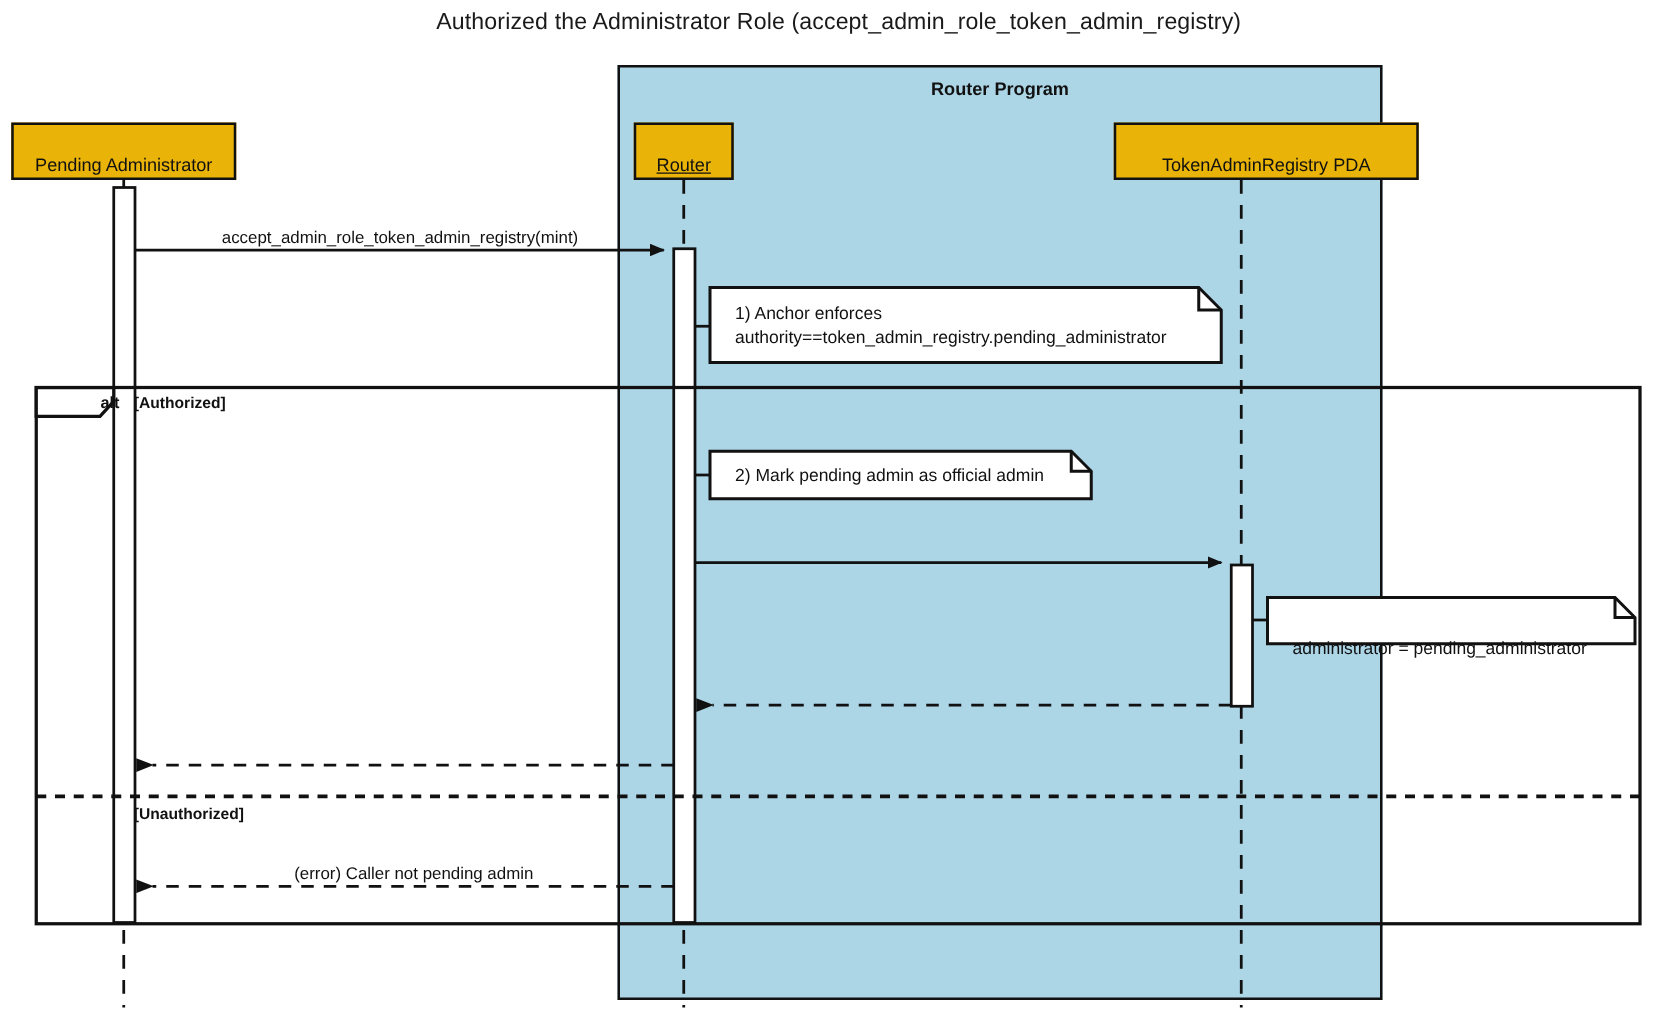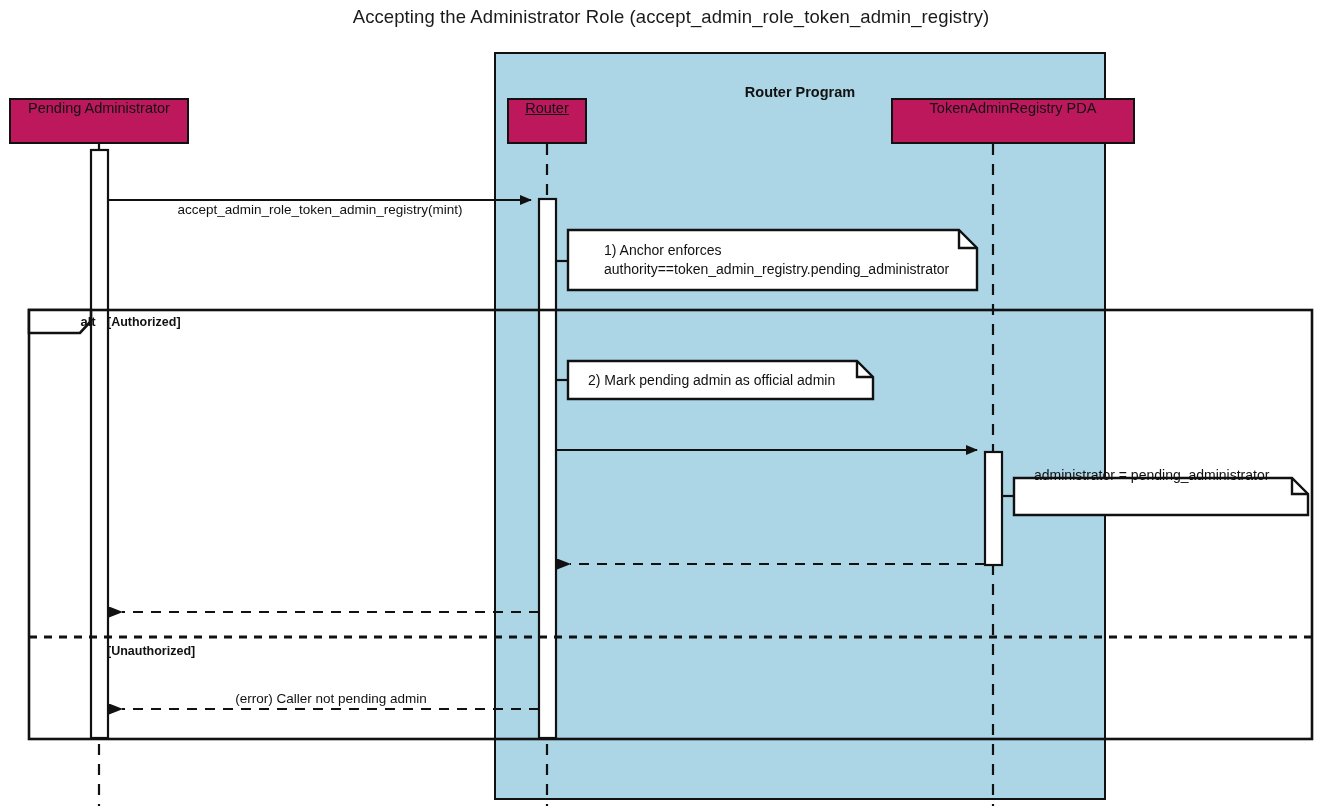--- a/index.html
+++ b/index.html
@@ -35,24 +35,24 @@
     font-size: 18.5px;
     color: #1a1a1a;
     letter-spacing: 0.1px;
   }
   .abs {
     position: absolute;
     box-sizing: border-box;
   }
   
   .participant {
-    background: #be185d;
+    background: #eab308;
     border: 2.5px solid #111111;
     display: flex;
-    align-items: flex-start;
+    align-items: flex-end;
     justify-content: center;
     font-size: 14.5px;
     color: #111111;
     text-align: center;
     line-height: 1.15;
   }
   
   .program-box {
     background: #ACD5E6;
     border: 2px solid #111111;
@@ -100,24 +100,24 @@
     color: #111111;
     text-align: center;
     white-space: nowrap;
   }
 </style>
 </head>
 <body>
 
 <div id="diagram-root">
 
-  <div class="diagram-title">Accepting the Administrator Role (accept_admin_role_token_admin_registry)</div>
+  <div class="diagram-title">Authorized the Administrator Role (accept_admin_role_token_admin_registry)</div>
 
   <div class="abs program-box" style="left:494px; top:52px; width:612px; height:748px;"></div>
-  <div class="program-title" style="left:494px; top:64px; width:612px;margin-top:20px;">Router Program</div>
+  <div class="program-title" style="left:494px; top:64px; width:612px;">Router Program</div>
 
   <svg class="layer" viewBox="0 0 1342 808">
     <defs>
       <marker id="arrow-solid" markerWidth="12" markerHeight="10" refX="11" refY="5" orient="auto" markerUnits="userSpaceOnUse">
         <path d="M0,0 L12,5 L0,10 z" fill="#111111"></path>
       </marker>
       <marker id="arrow-open-left" markerWidth="14" markerHeight="11" refX="1" refY="5.5" orient="auto" markerUnits="userSpaceOnUse">
         <path d="M14,0 L0,5.5 L14,11 z" fill="#111111"></path>
       </marker>
     </defs>
@@ -183,37 +183,37 @@
   </div>
 
   <div class="abs participant" style="left:507px; top:98px; width:80px; height:46px;text-decoration:underline;">
     <span>Router</span>
   </div>
 
   <div class="abs participant" style="left:891px; top:98px; width:244px; height:46px;">
     <span>TokenAdminRegistry PDA</span>
   </div>
 
-  <div class="abs note" style="left:568px; top:230px; width:409px; height:60px; background:transparent;padding-left:16px;">
+  <div class="abs note" style="left:568px; top:230px; width:409px; height:60px; background:transparent;">
     <span class="note-text">1) Anchor enforces
 authority==token_admin_registry.pending_administrator</span>
   </div>
 
   <div class="abs note" style="left:568px; top:361px; width:305px; height:38px; background:transparent;">
     <span class="note-text">2) Mark pending admin as official admin</span>
   </div>
 
-  <div class="abs note" style="left:1014px; top:457px; width:294px; height:37px; background:transparent;">
+  <div class="abs note" style="left:1014px; top:500px; width:294px; height:37px; background:transparent;">
     <span class="note-text">administrator = pending_administrator</span>
   </div>
 
   <div class="frag-op" style="left:29px; top:314px; width:56px; text-align:center;">alt</div>
 
   <div class="frag-guard" style="left:107px; top:315px;">[Authorized]</div>
 
   <div class="frag-guard" style="left:107px; top:644px;">[Unauthorized]</div>
 
-  <div class="msg-label" style="left:108px; top:182px; width:424px;margin-top:20px;">accept_admin_role_token_admin_registry(mint)</div>
+  <div class="msg-label" style="left:108px; top:182px; width:424px;">accept_admin_role_token_admin_registry(mint)</div>
 
 
   <div class="msg-label" style="left:122px; top:691px; width:418px;">(error) Caller not pending admin</div>
 
 </div>
 
 </body></html>

